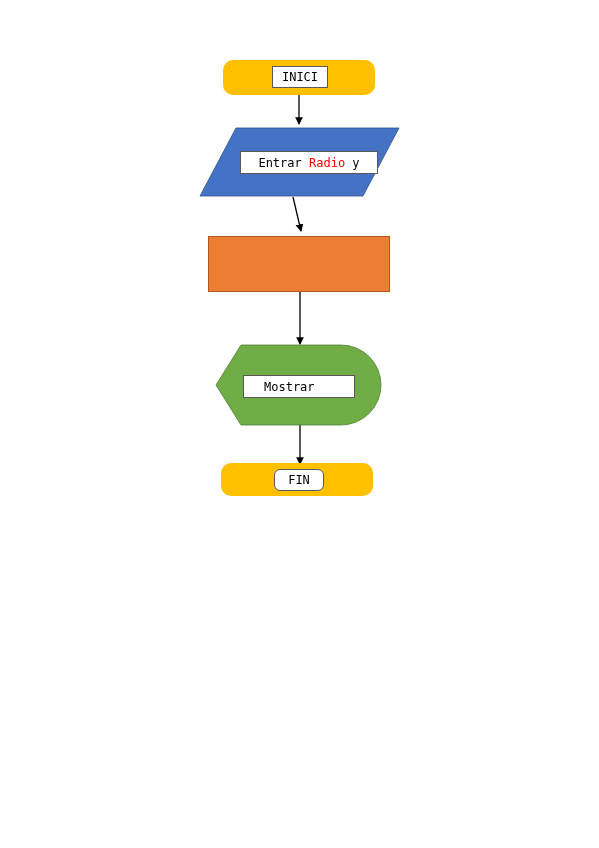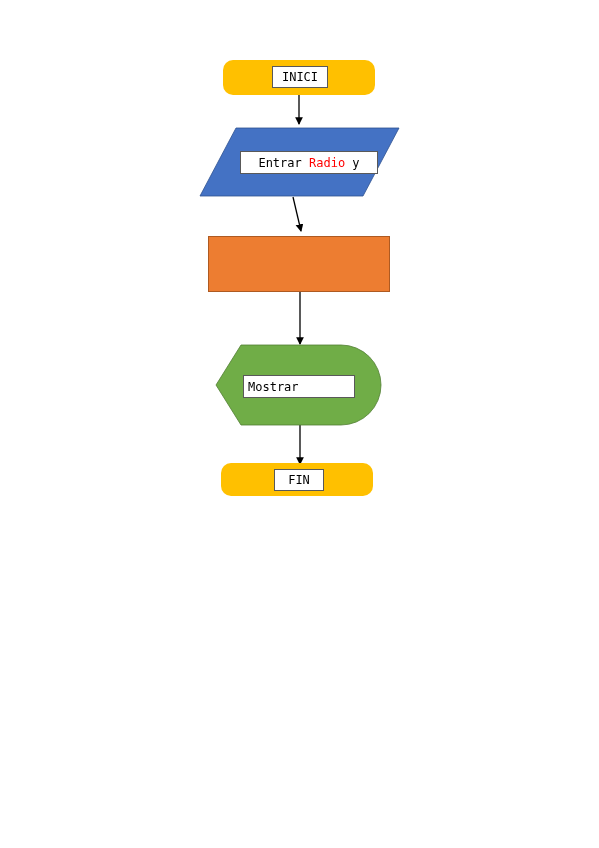--- a/index.html
+++ b/index.html
@@ -52,21 +52,21 @@
     display: flex;
     align-items: center;
     font-family: "DejaVu Sans Mono", "Liberation Mono", monospace;
     font-size: 12px;
     line-height: 1;
     color: #000000;
     white-space: nowrap;
     overflow: hidden;
   }
   .labelbox.center { justify-content: center; }
-  .labelbox.left   { justify-content: flex-start; padding-left: 4px; }
+  .labelbox.left   { justify-content: flex-start; padding-left: 20px; }
 
   .var { color: #FF0000; }
   .op  { color: #000000; }
 
   
   svg.layer {
     position: absolute;
     left: 0;
     top: 0;
     width: 599px;
@@ -117,17 +117,17 @@
              A 40,40 0 0 1 341,425
              L 241,425
              L 216,385
              Z" fill="#70AD47" stroke="#507E32" stroke-width="0.8" style="pointer-events:auto;"></path>
   </svg>
   <div class="labelbox left" style="left:243px; top:375px; width:112px; height:23px;">
     <span>Mostrar</span>
   </div>
 
   <div class="node terminator fill-yellow" style="left:221px; top:463px; width:152px; height:33px;"></div>
-  <div class="labelbox center" style="left:274px; top:469px; width:50px; height:22px;">
+  <div class="labelbox center" style="left:274px; top:469px; width:50px; height:22px;border-radius:6px;">
     <span>FIN</span>
   </div>
 
 </div>
 
 </body></html>

